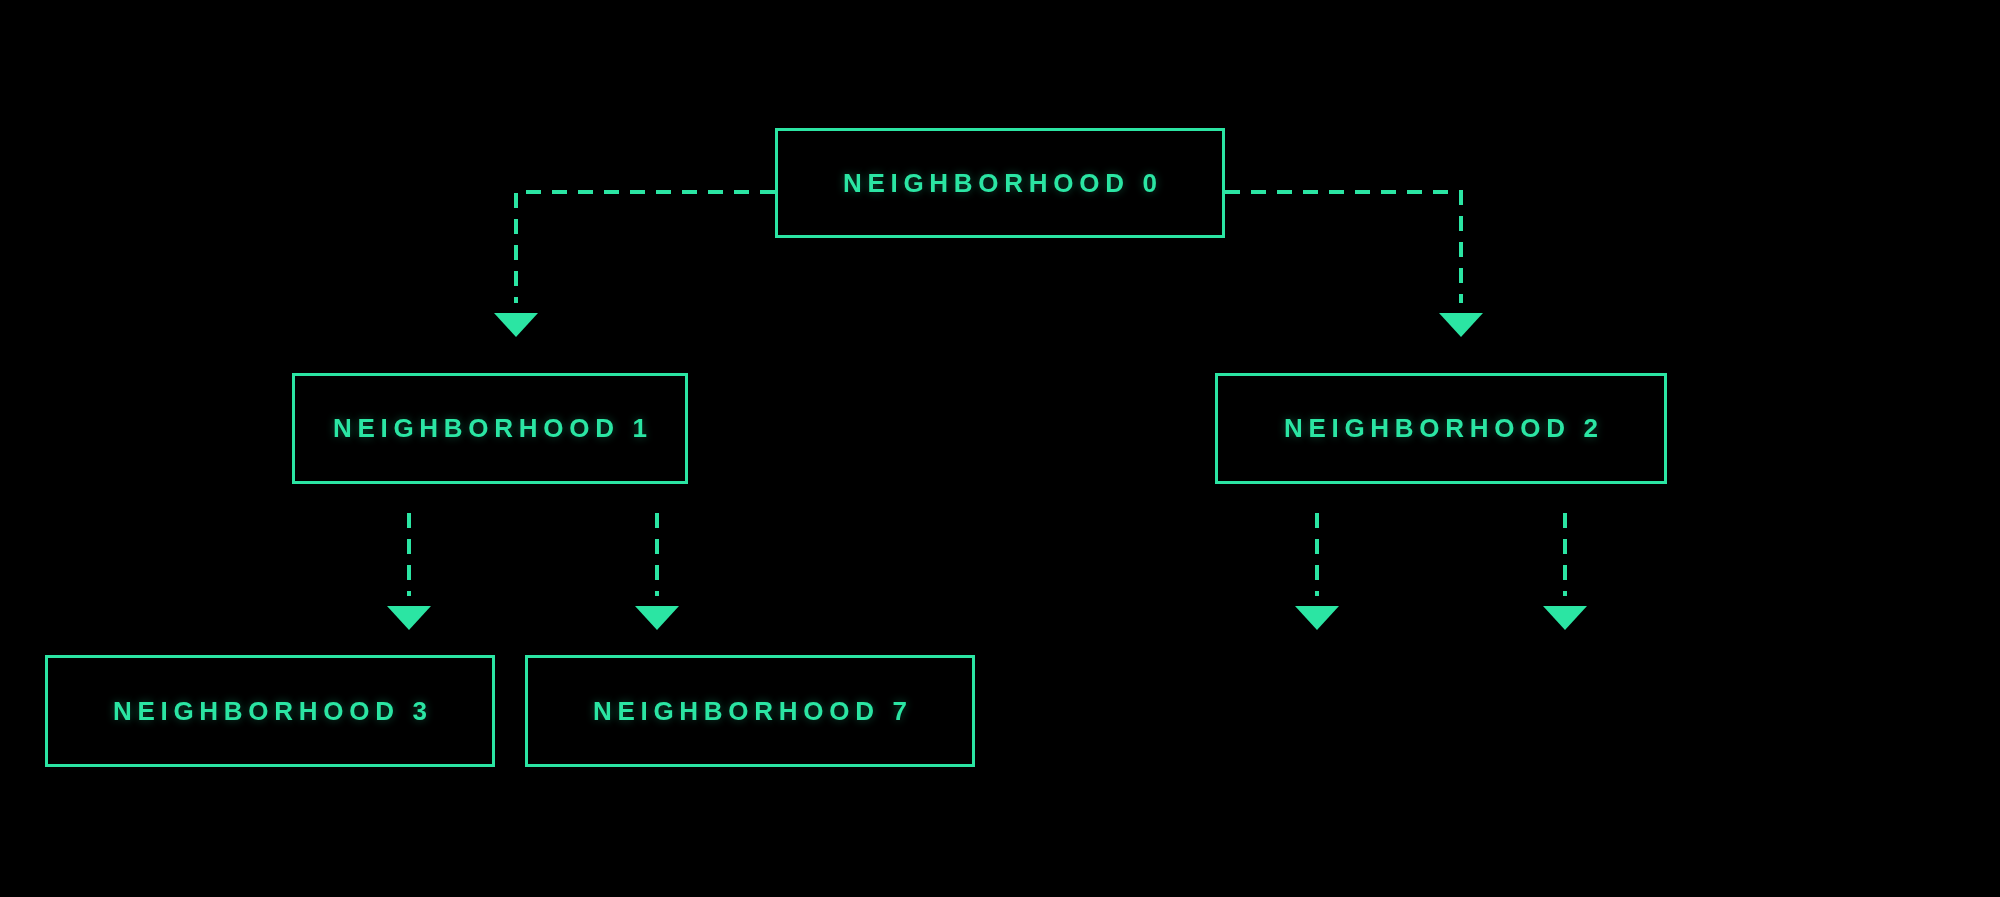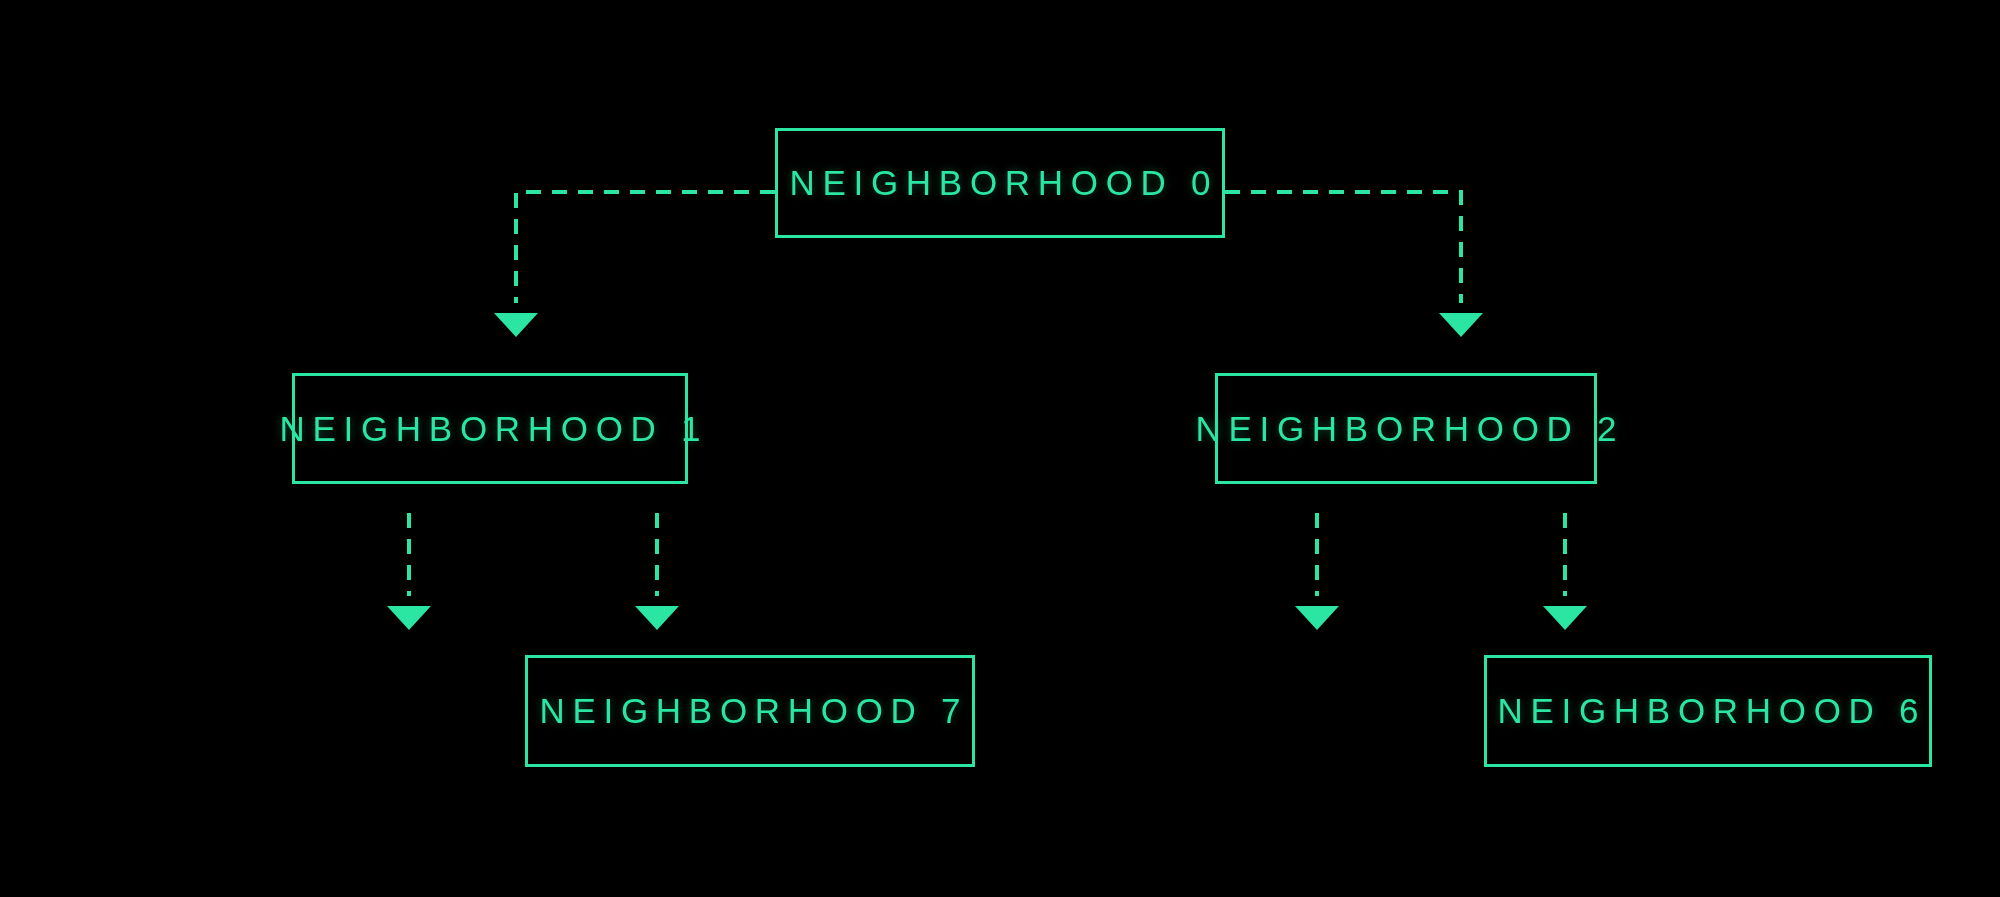--- a/index.html
+++ b/index.html
@@ -37,31 +37,31 @@
   .node {
     position: absolute;
     border: 3px solid var(--accent);
     background: var(--bg);
     display: flex;
     align-items: center;
     justify-content: center;
   }
   .node-label {
     color: var(--accent);
-    font-size: 35px;
-    font-weight: 400;
+    font-size: 26px;
+    font-weight: 700;
     letter-spacing: 0.22em;
     text-indent: 0.22em;
     white-space: nowrap;
     text-shadow: 0 0 8px rgba(43, 229, 163, 0.35);
   }
   
   .node-0 { left: 775px;  top: 128px; width: 450px; height: 110px; }
   .node-1 { left: 292px;  top: 373px; width: 396px; height: 111px; }
-  .node-2 { left: 1215px; top: 373px; width: 382px; height: 111px; }
+  .node-2 { left: 1215px; top: 373px; width: 452px; height: 111px; }
   .node-3 { left: 45px;   top: 655px; width: 450px; height: 112px; }
   .node-4 { left: 525px;  top: 655px; width: 450px; height: 112px; }
   .node-5 { left: 1003px; top: 655px; width: 451px; height: 112px; }
   .node-6 { left: 1484px; top: 655px; width: 448px; height: 112px; }
 </style>
 </head>
 <body>
 
 <div class="canvas">
 
@@ -103,23 +103,23 @@
   </div>
 
   <div class="node node-1">
     <span class="node-label">NEIGHBORHOOD 1</span>
   </div>
 
   <div class="node node-2">
     <span class="node-label">NEIGHBORHOOD 2</span>
   </div>
 
+  <div class="node node-3">
+    <span class="node-label">NEIGHBORHOOD 3</span>
+  </div>
 
   <div class="node node-4">
     <span class="node-label">NEIGHBORHOOD 7</span>
   </div>
 
 
-  <div class="node node-6">
-    <span class="node-label">NEIGHBORHOOD 6</span>
-  </div>
 
 </div>
 
 </body></html>

